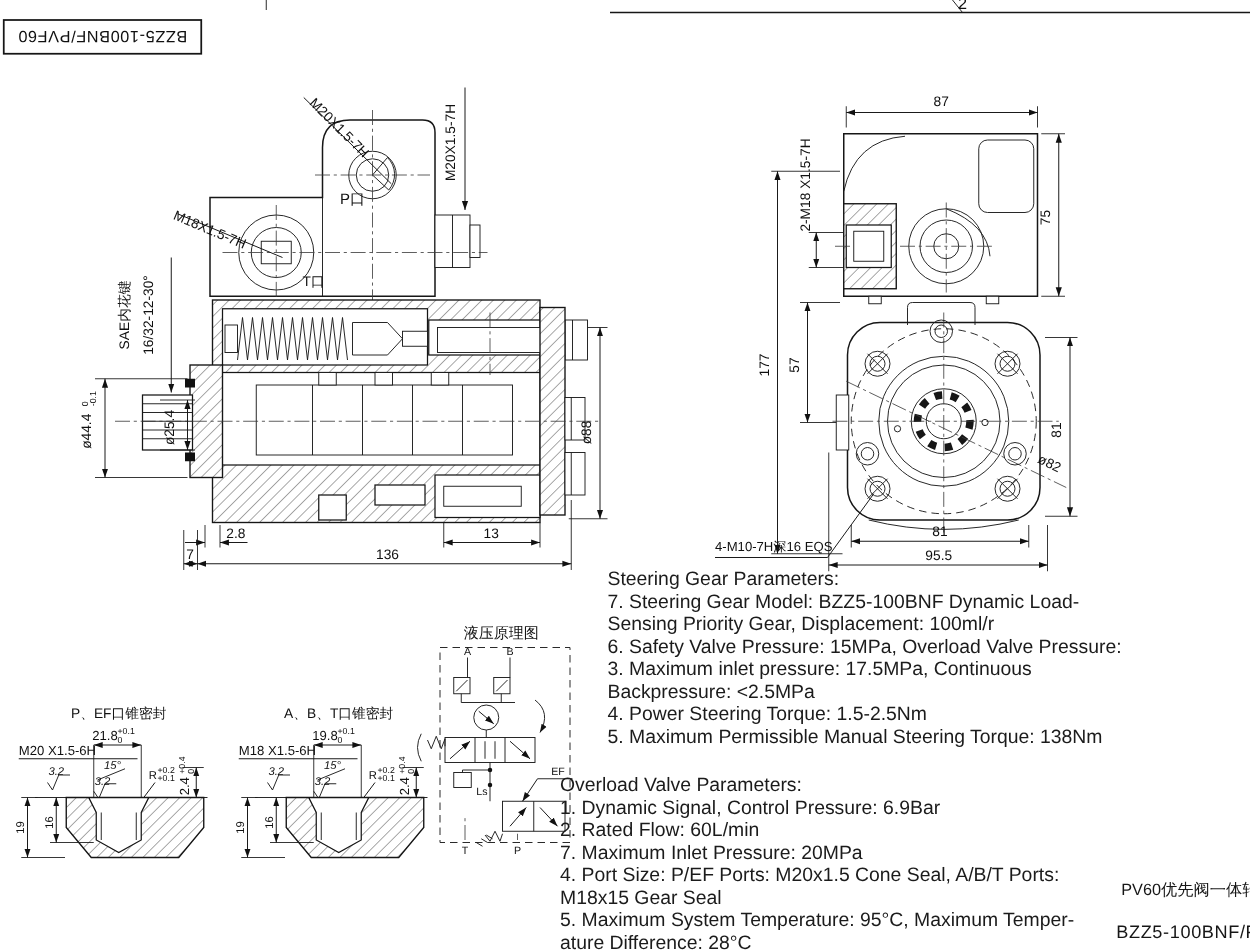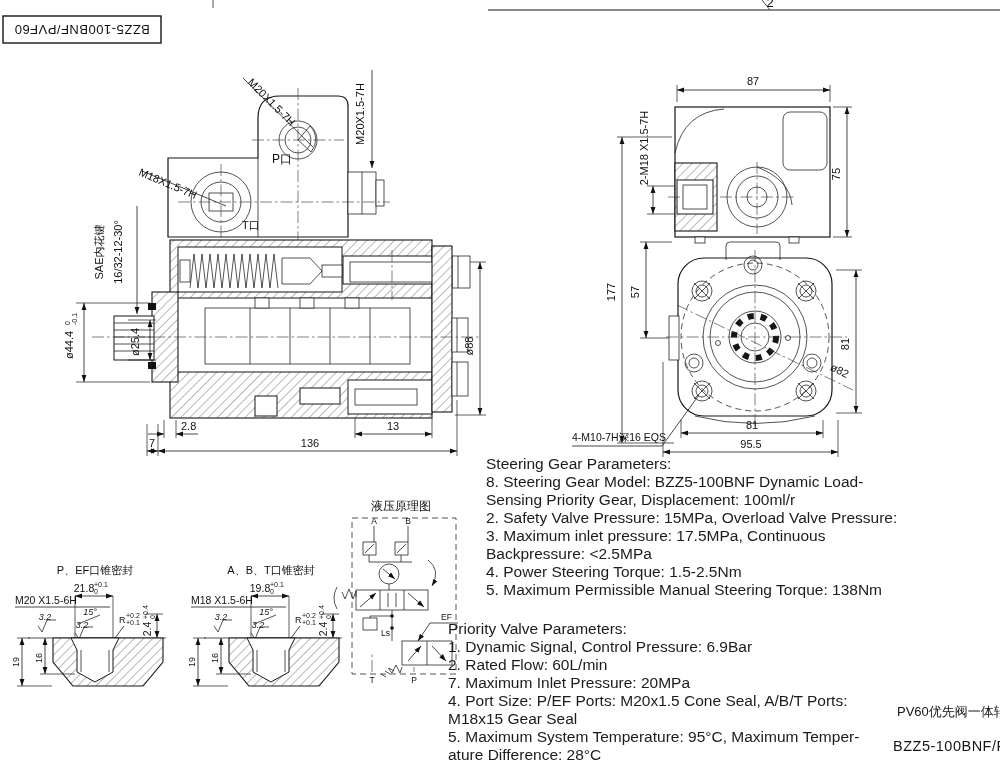--- a/index.html
+++ b/index.html
@@ -453,30 +453,30 @@
     <line class="ld" x1="430" y1="623" x2="418" y2="641" marker-end="url(#ar)"></line>
     <text class="t8 mid" x="372" y="683">T</text>
     <text class="t8 mid" x="414" y="683">P</text>
     <line class="cl" x1="372" y1="672" x2="372" y2="652"></line>
     <line class="cl" x1="414" y1="672" x2="414" y2="667"></line>
   </g>
 </svg>
 
 <div class="params" style="left:486px;top:455px;">
   <div>Steering Gear Parameters:</div>
-  <div>8. Steering Gear Model: BZZ5-100BNF Dynamic Load-</div>
+  <div>7. Steering Gear Model: BZZ5-100BNF Dynamic Load-</div>
   <div>Sensing Priority Gear, Displacement: 100ml/r</div>
-  <div>2. Safety Valve Pressure: 15MPa, Overload Valve Pressure:</div>
+  <div>6. Safety Valve Pressure: 15MPa, Overload Valve Pressure:</div>
   <div>3. Maximum inlet pressure: 17.5MPa, Continuous</div>
   <div>Backpressure: &lt;2.5MPa</div>
   <div>4. Power Steering Torque: 1.5-2.5Nm</div>
   <div>5. Maximum Permissible Manual Steering Torque: 138Nm</div>
 </div>
 <div class="params" style="left:448px;top:620px;">
-  <div>Priority Valve Parameters:</div>
+  <div>Overload Valve Parameters:</div>
   <div>1. Dynamic Signal, Control Pressure: 6.9Bar</div>
   <div>2. Rated Flow: 60L/min</div>
   <div>7. Maximum Inlet Pressure: 20MPa</div>
   <div>4. Port Size: P/EF Ports: M20x1.5 Cone Seal, A/B/T Ports:</div>
   <div>M18x15 Gear Seal</div>
   <div>5. Maximum System Temperature: 95°C, Maximum Temper-</div>
   <div>ature Difference: 28°C</div>
 </div>
 
 <div class="footerline" style="left:897px;top:703px;font-size:13px;">PV60优先阀一体转</div>

